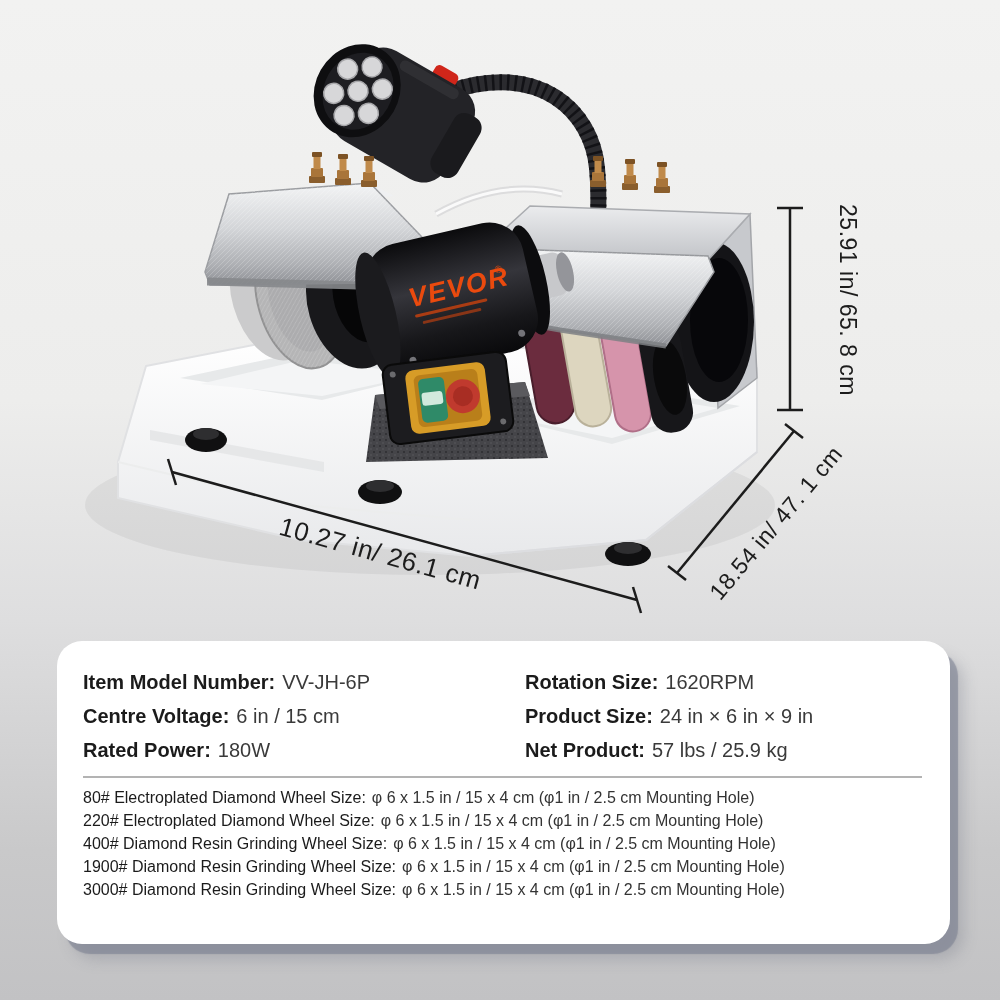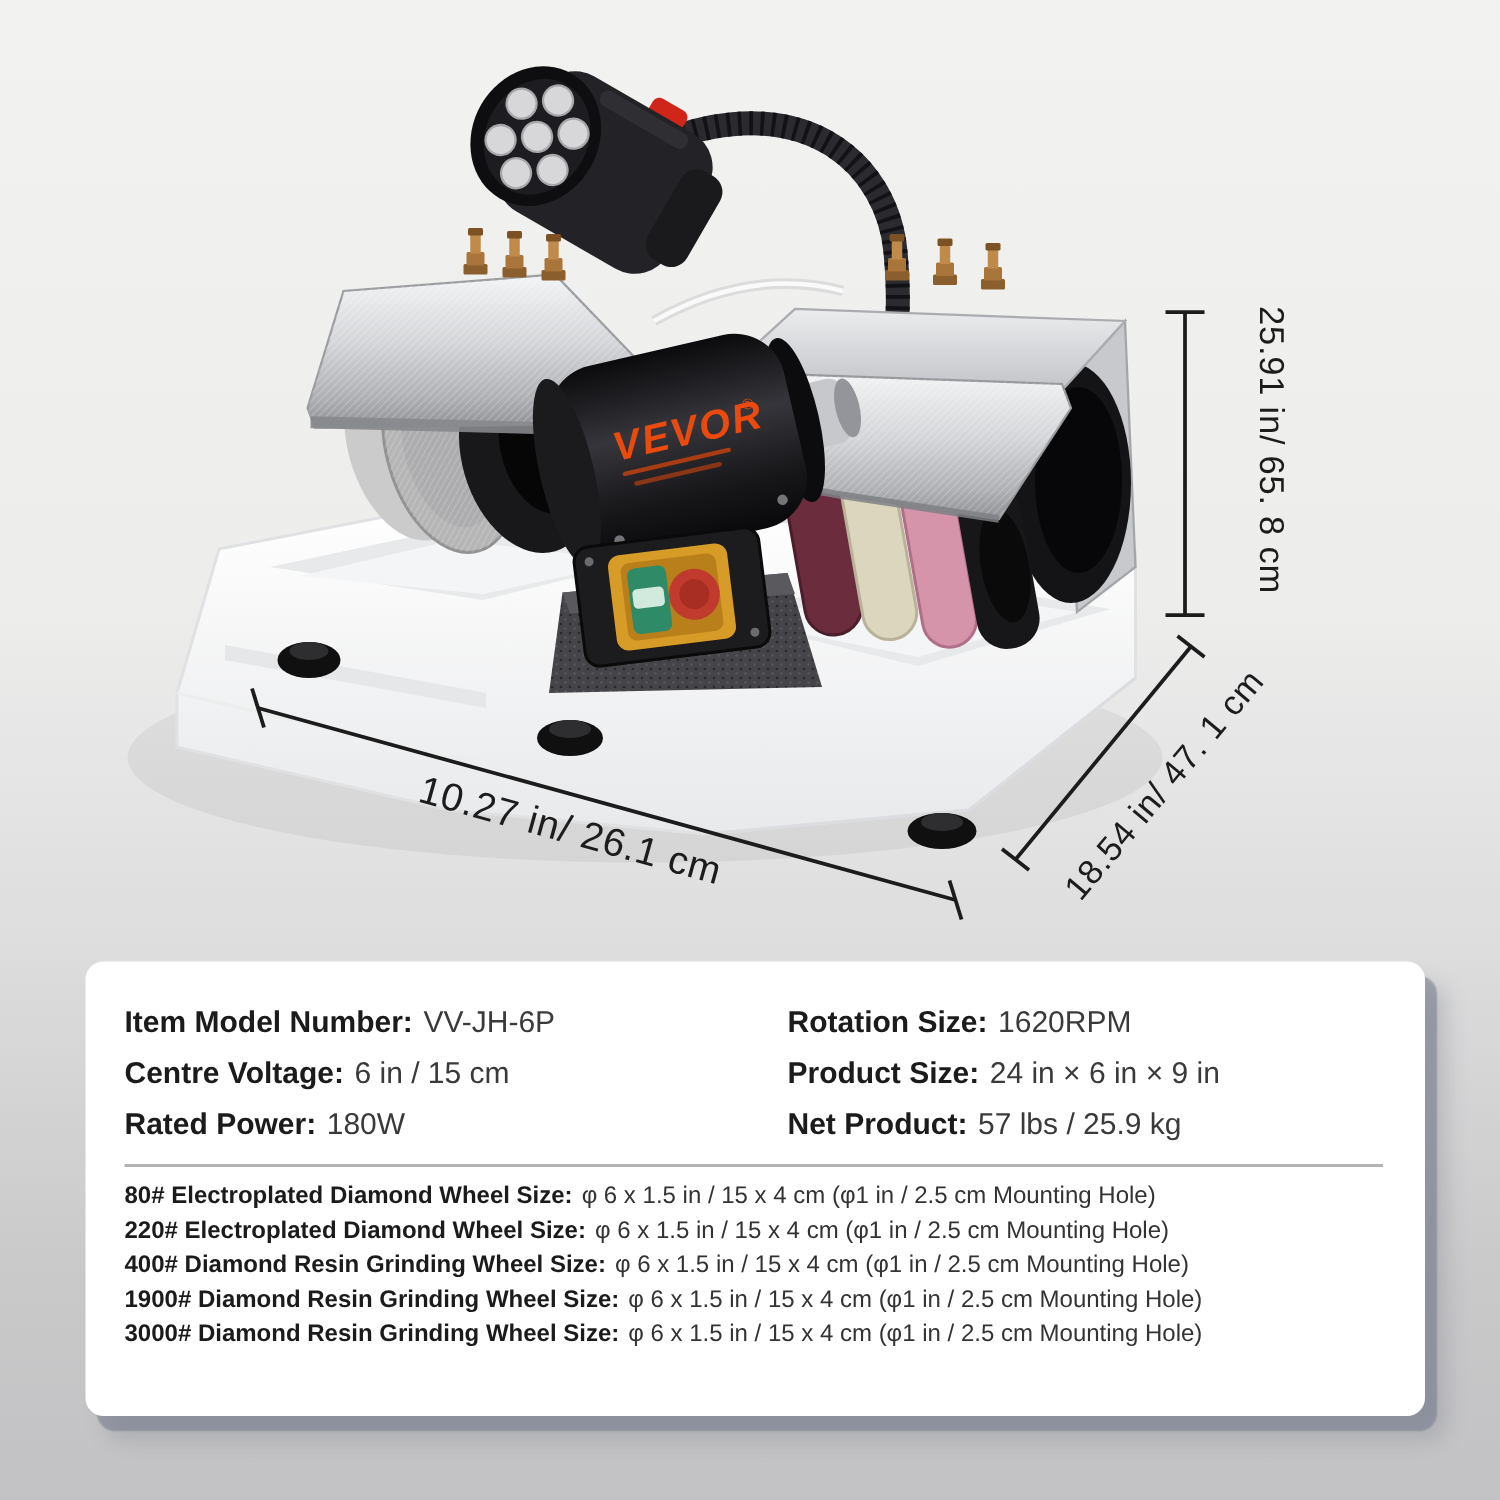--- a/index.html
+++ b/index.html
@@ -4,33 +4,33 @@
 <style>
   html,body{margin:0;padding:0;}
   body{font-family:"Liberation Sans", sans-serif;}
   .stage{
     position:relative; width:1000px; height:1000px; overflow:hidden;
     background:linear-gradient(180deg,#f2f2f1 0%, #ededec 40%, #dededf 62%, #c9c9ca 85%, #c2c2c4 100%);
   }
   .machine-svg{position:absolute; left:0; top:0;}
   .spec-panel{
     position:absolute; left:57px; top:641px; width:893px; height:303px;
-    background:#ffffff; border-radius:12px; box-sizing:border-box;
+    background:#ffffff; border-radius:25px; box-sizing:border-box;
     padding:24px 28px 0 26px;
     box-shadow:8px 10px 1px rgba(114,120,138,0.55), 14px 16px 14px rgba(110,116,130,0.28);
   }
   .spec-grid{display:flex;}
   .spec-col-left{width:442px; flex:0 0 auto;}
   .spec-col-right{flex:1;}
   .spec-row{font-size:20px; line-height:34px; color:#333; white-space:nowrap;}
   .spec-label{font-weight:700; color:#1b1b1b; margin-right:7px;}
   .spec-value{color:#3a3a3a;}
   .divider{border-top:2px solid #b3b3b3; margin:9px 0 8px 0;}
   .wheel-row{font-size:16px; line-height:23px; color:#333; white-space:nowrap;}
-  .wheel-label{font-weight:700; color:#1b1b1b; margin-right:6px;}
+  .wheel-label{font-weight:400; color:#1b1b1b; margin-right:6px;}
   .dim-text{font-size:23px; fill:#1c1c1c; letter-spacing:0.5px;}
   .dim-text-big{font-size:26px; fill:#1c1c1c; letter-spacing:0.5px;}
 </style>
 </head>
 <body>
 
 <div class="stage">
 
   <svg class="machine-svg" width="1000" height="640" viewBox="0 0 1000 640">
     <defs>

